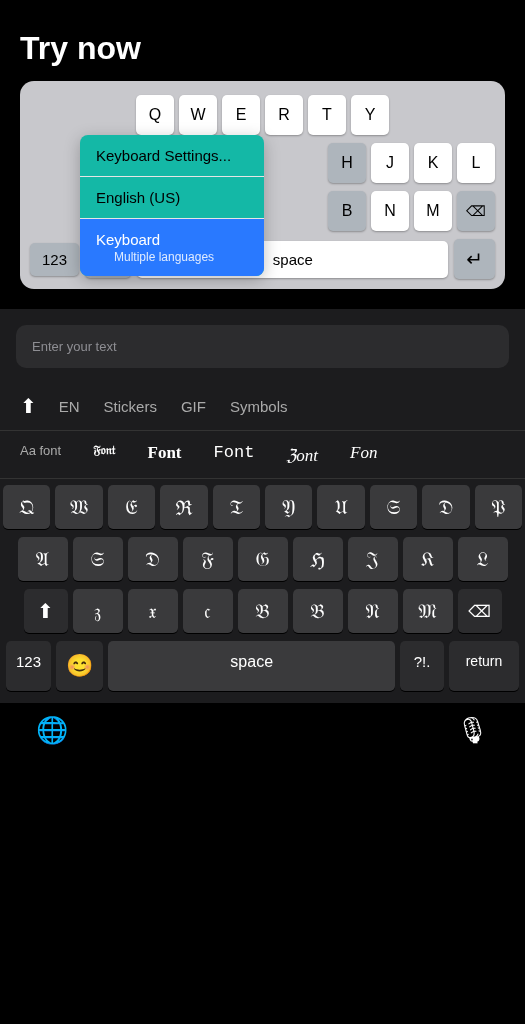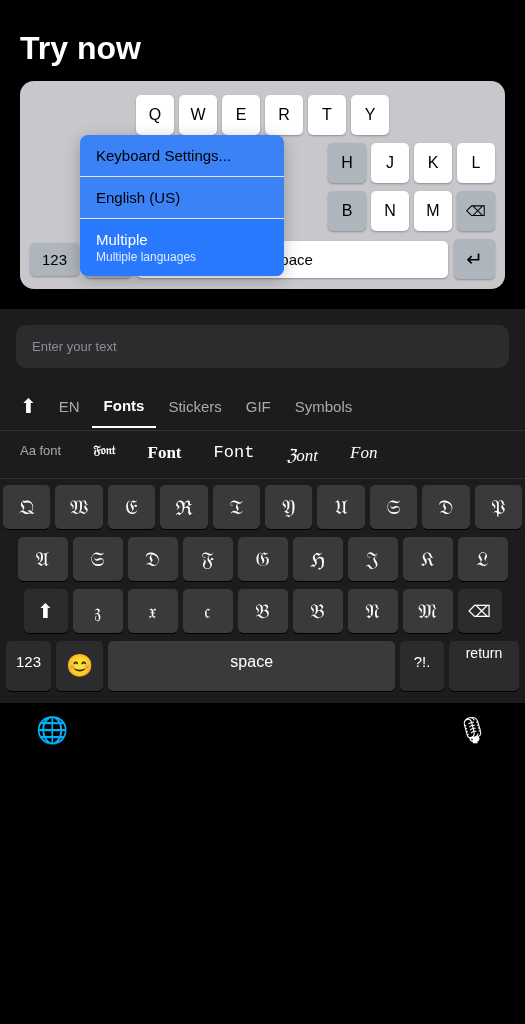--- a/index.html
+++ b/index.html
@@ -51,27 +51,27 @@
       color: #000;
       box-shadow: 0 1px 2px rgba(0,0,0,0.3);
     }
     .preview-key.dark {
       background: #aeb5bc;
       color: #000;
     }
 
     
     .dropdown-overlay {
-      background: #3b82f6;
+      background: #14b8a6;
       border-radius: 8px;
       box-shadow: 0 4px 16px rgba(0,0,0,0.25);
       position: absolute;
       left: 60px;
       top: 54px;
-      width: 204px;
+      width: 184px;
       z-index: 10;
       overflow: hidden;
     }
     .dropdown-item {
       padding: 12px 16px;
       font-size: 15px;
       color: #000;
       border-bottom: 1px solid #e5e5e5;
     }
     .dropdown-item:last-child {
@@ -83,20 +83,21 @@
     }
     .dropdown-item.selected .dropdown-sub {
       color: rgba(255,255,255,0.85);
       font-size: 12px;
       margin-top: 2px;
     }
     .dropdown-sub {
       font-size: 12px;
       color: #888;
       margin-top: 2px;
+      margin-left: 18px;
     }
 
     
     .preview-bottom-row {
       display: flex;
       gap: 6px;
       align-items: center;
     }
     .preview-num-key {
       background: #aeb5bc;
@@ -285,21 +286,21 @@
       color: #fff;
       font-size: 15px;
       box-shadow: 0 1px 0 #000;
       cursor: pointer;
       min-width: 44px;
       text-align: center;
     }
     .dk-return-key {
       background: #2c2c2e;
       border-radius: 5px;
-      padding: 4px 12px;
+      padding: 12px 12px;
       color: #fff;
       font-size: 14px;
       box-shadow: 0 1px 0 #000;
       cursor: pointer;
       min-width: 70px;
       text-align: center;
     }
 
     
     .bottom-bar {
@@ -332,21 +333,21 @@
     </div>
 
     <div class="dropdown-overlay">
       <div class="dropdown-item">
         <div>Keyboard Settings...</div>
       </div>
       <div class="dropdown-item">
         <div>English (US)</div>
       </div>
       <div class="dropdown-item selected">
-        <div>Multiple</div>
+        <div>Keyboard</div>
         <div class="dropdown-sub">Multiple languages</div>
       </div>
     </div>
 
     <div style="display:flex; justify-content:flex-end; gap:5px; margin-bottom:8px; padding-right:0;">
       <div class="preview-key dark">H</div>
       <div class="preview-key">J</div>
       <div class="preview-key">K</div>
       <div class="preview-key">L</div>
     </div>
@@ -369,21 +370,20 @@
 
 <div class="text-input-section">
   <div class="text-input-field">Enter your text</div>
 </div>
 
 <div class="keyboard-toolbar">
   <div class="toolbar-icon-btn">
     <span>⬆</span>
   </div>
   <div class="toolbar-tab">EN</div>
-  <div class="toolbar-tab active">Fonts</div>
   <div class="toolbar-tab">Stickers</div>
   <div class="toolbar-tab">GIF</div>
   <div class="toolbar-tab">Symbols</div>
 </div>
 
 <div class="font-style-row">
   <div class="font-style-item">Aa font</div>
   <div class="font-style-item gothic">𝔉𝔬𝔫𝔱</div>
   <div class="font-style-item serif-bold" style="font-family:Georgia,serif;font-weight:bold;">Font</div>
   <div class="font-style-item" style="font-family:'Courier New',monospace;">Font</div>

